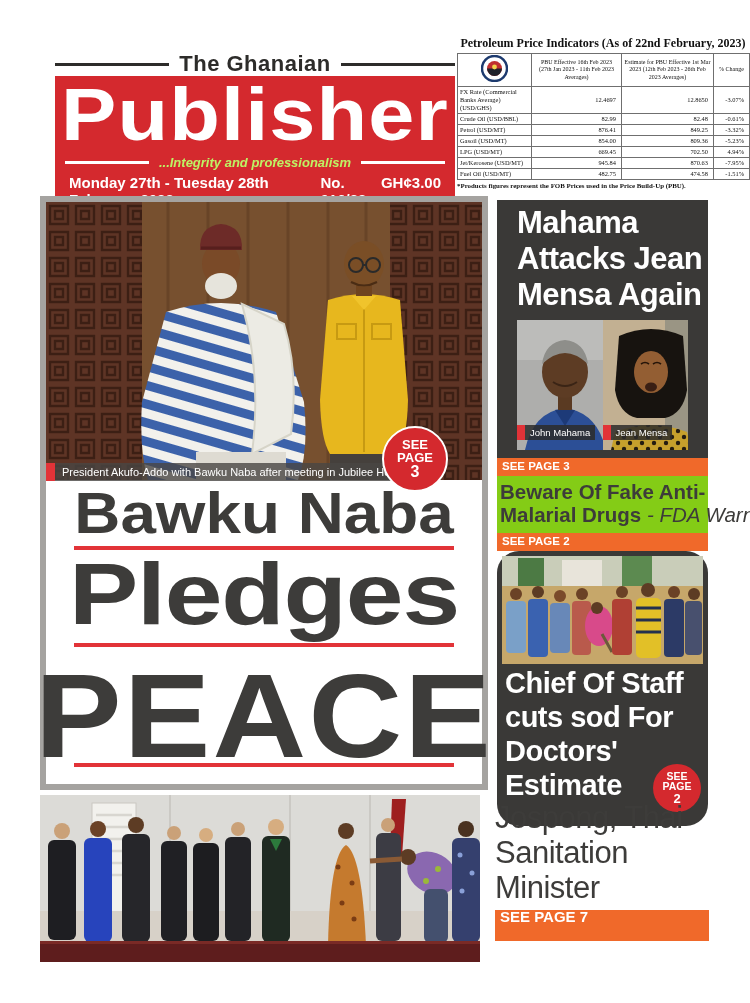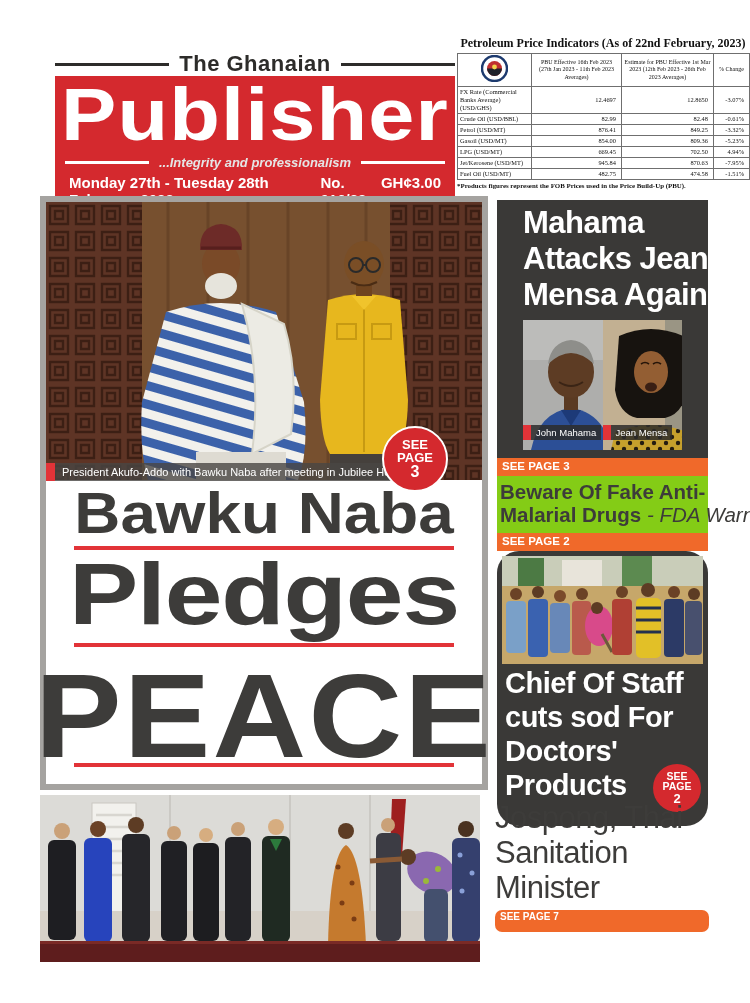--- a/index.html
+++ b/index.html
@@ -9,21 +9,21 @@
   
   .masthead{position:absolute;left:55px;top:52px;width:400px;}
   .kicker-row{display:flex;align-items:center;gap:10px;height:24px;}
   .kline{flex:1;height:3px;background:#2d2c2a;}
   .kicker{font-size:22px;font-weight:bold;color:#2d2c2a;letter-spacing:.5px;white-space:nowrap;}
   .redbox{background:#d4292e;height:123px;padding:0 10px;box-sizing:border-box;overflow:hidden;}
   .np-title{font-size:74px;font-weight:bold;color:#fff;text-align:center;line-height:86px;
             letter-spacing:1px;transform:scaleX(1.12);transform-origin:50% 50%;margin-top:-4px;}
   .tagline-row{display:flex;align-items:center;gap:10px;margin-top:-3px;}
   .tline{flex:1;height:3px;background:#fff;}
-  .tagline{font-size:13px;font-weight:bold;font-style:italic;color:#e5e5e5;white-space:nowrap;}
+  .tagline{font-size:13px;font-weight:bold;font-style:italic;color:#bef264;white-space:nowrap;}
   .dateline{display:flex;justify-content:space-between;color:#fff;font-weight:bold;
             font-size:15px;margin-top:4px;padding:0 4px;}
 
   
   .petro{position:absolute;left:457px;top:36px;width:292px;font-family:"Liberation Serif",serif;color:#111;}
   .petro-title{font-size:12px;font-weight:bold;text-align:center;margin-bottom:2px;white-space:nowrap;}
   .petro table{width:100%;border-collapse:collapse;table-layout:fixed;}
   .petro td,.petro th{border:1px solid #6f6f6f;font-size:6.4px;padding:1px 2px;vertical-align:middle;
                       font-weight:normal;line-height:1.25;}
   .petro th{text-align:center;font-size:6px;}
@@ -49,21 +49,21 @@
   .hl2{top:348px;font-size:88px;line-height:88px;transform:scaleX(1.18);letter-spacing:-1px;}
   .hl3{top:458px;font-size:118px;line-height:112px;transform:scaleX(1.10);letter-spacing:2px;}
   .rule{position:absolute;left:28px;right:28px;height:4px;background:#e23338;}
   .rule1{top:344px;}
   .rule2{top:441px;}
   .rule3{top:561px;}
 
   
   .rcol{position:absolute;left:497px;top:200px;width:211px;}
   .darkbox{background:#3a3937;}
-  .box1{padding:5px 26px 8px;}
+  .box1{padding:5px 20px 8px;}
   .whead{color:#fff;font-weight:bold;font-size:31px;line-height:36px;letter-spacing:-.5px;white-space:nowrap;}
   .photos{display:flex;margin-top:7px;}
   .pframe{position:relative;width:97px;height:130px;overflow:hidden;}
   .plabel{position:absolute;left:0;bottom:10px;display:flex;align-items:stretch;}
   .plab-flag{width:8px;background:#e23338;}
   .plab-text{background:rgba(45,44,42,.85);color:#fff;font-size:9.5px;padding:1.5px 5px 2.5px;white-space:nowrap;}
   .obar{background:#f0692a;color:#fff;font-weight:bold;font-size:11.5px;height:18px;
         line-height:17px;padding:0 5px;box-sizing:border-box;}
   .malaria{background:#84cc16;padding:4px 3px 7px;}
   .mal-line{color:#3d3c3a;font-weight:bold;font-size:20.5px;line-height:23px;white-space:nowrap;}
@@ -72,21 +72,21 @@
   .sod{width:201px;height:108px;display:block;}
   .box2 .whead{font-size:29px;line-height:30px;padding:4px 3px 0;}
   .chief-badge{position:absolute;right:7px;bottom:14px;width:48px;height:48px;}
   .chief-badge .b1,.chief-badge .b2{font-size:10.5px;}
   .chief-badge .b3{font-size:13px;}
 
   
   .bottom-photo{position:absolute;left:40px;top:795px;width:440px;height:167px;}
   .jospong{position:absolute;left:495px;top:800px;width:214px;}
   .jhead{color:#3d3c3a;font-weight:normal;font-size:31px;line-height:35px;letter-spacing:-.5px;white-space:nowrap;}
-  .jbar{margin-top:5px;height:22px;line-height:14px;font-size:10px;border-radius:7px;}
+  .jbar{margin-top:5px;height:31px;line-height:14px;font-size:15px;}
 </style>
 </head>
 <body>
 
 <div class="page">
 
   <header class="masthead">
     <div class="kicker-row">
       <span class="kline"></span>
       <span class="kicker">The Ghanaian</span>
@@ -327,21 +327,21 @@
           <path d="M134 52 h25 M134 64 h25 M134 76 h25" stroke="#24304e" stroke-width="3"></path>
           <circle cx="172" cy="36" r="6" fill="#6b4226"></circle>
             <rect x="162" y="43" width="20" height="58" rx="4" fill="#2c3a66"></rect>
           <circle cx="192" cy="38" r="6" fill="#5d3c24"></circle>
             <rect x="183" y="45" width="17" height="54" rx="4" fill="#48506e"></rect>
         </g>
       </svg>
       <div class="whead">Chief Of Staff</div>
       <div class="whead">cuts sod For</div>
       <div class="whead">Doctors'</div>
-      <div class="whead">Products</div>
+      <div class="whead">Estimate</div>
       <div class="badge chief-badge">
         <span class="b1">SEE</span>
         <span class="b2">PAGE</span>
         <span class="b3">2</span>
       </div>
     </div>
   </aside>
 
   <svg class="bottom-photo" viewBox="0 0 440 167" preserveAspectRatio="none">
     <rect width="440" height="167" fill="#dcdbd7"></rect>

